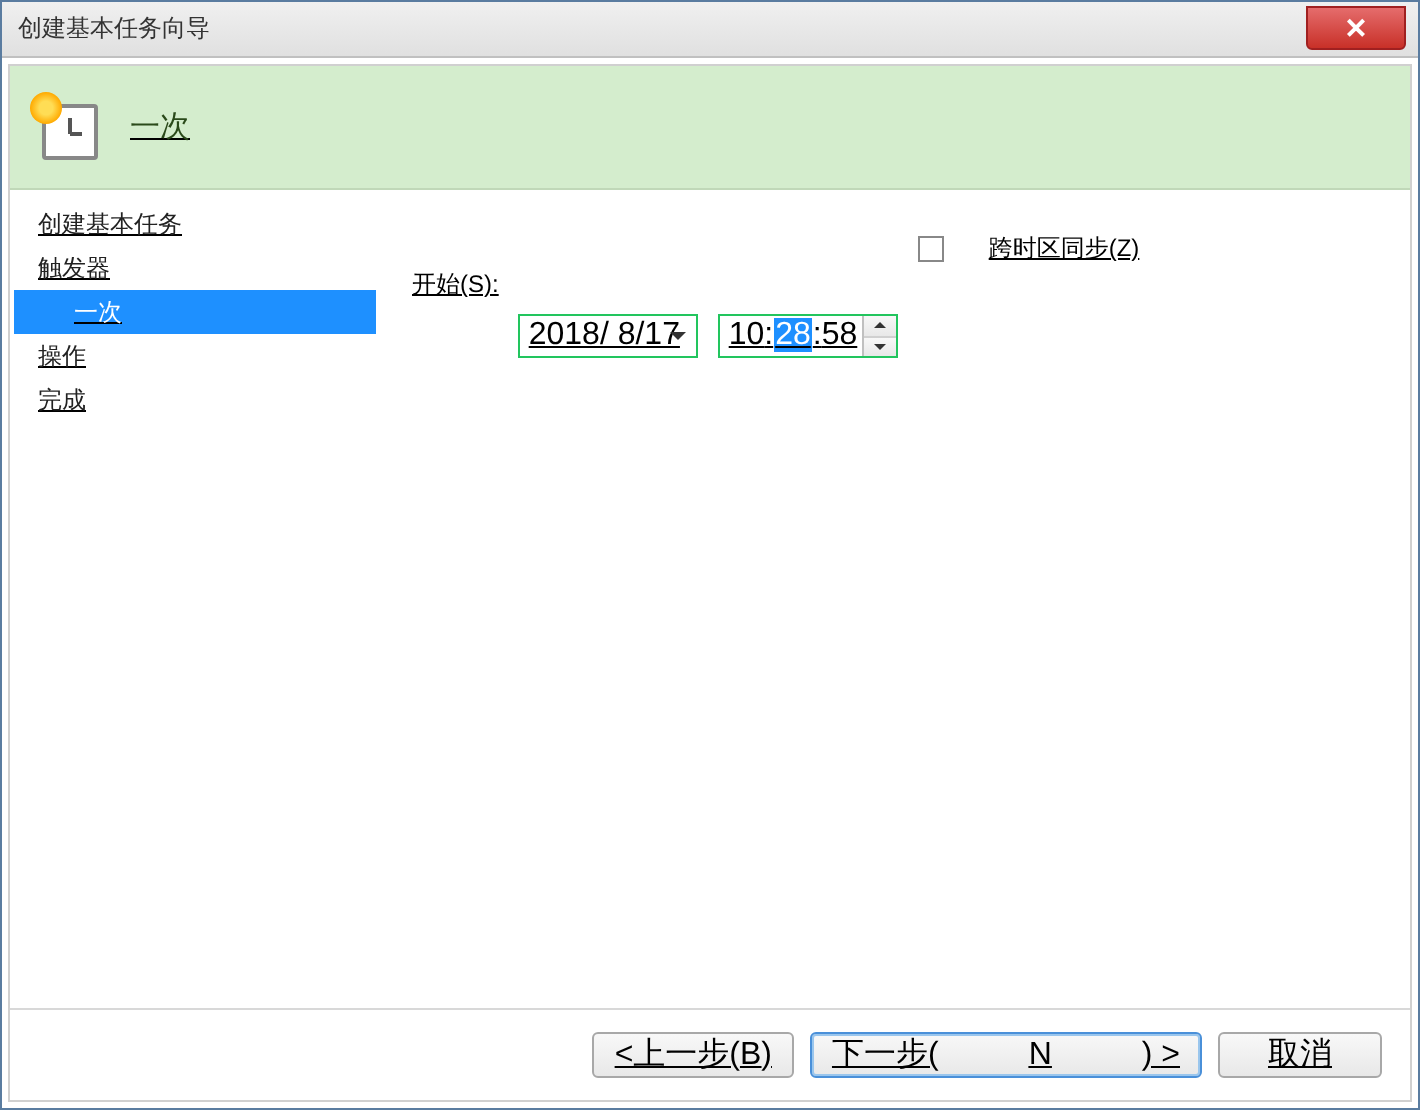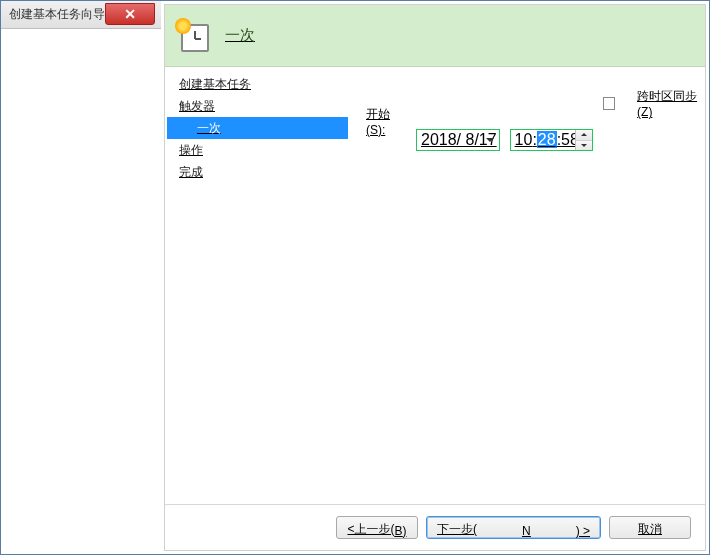--- a/index.html
+++ b/index.html
@@ -3,21 +3,21 @@
   <meta charset="utf-8">
   <style>
     * { box-sizing: border-box; margin: 0; padding: 0; }
     body { font-family: "Microsoft YaHei", "Segoe UI", Tahoma, sans-serif; font-size: 12px; background: #fff; }
     
     .window {
       width: 710px;
       height: 555px;
       border: 1px solid #5a7ca0;
       display: flex;
-      flex-direction: row;
+      flex-direction: column;
       background: #fff;
     }
     
     .titlebar {
       height: 28px;
       background: linear-gradient(to bottom, #f0f0f0, #e0e0e0);
       border-bottom: 1px solid #c0c0c0;
       display: flex;
       align-items: center;
       justify-content: space-between;
@@ -202,24 +202,24 @@
       gap: 8px;
       padding-right: 14px;
     }
     .btn {
       height: 23px;
       min-width: 82px;
       padding: 0 10px;
       border: 1px solid #a8a8a8;
       background: linear-gradient(to bottom, #f8f8f8, #e8e8e8);
       border-radius: 3px;
-      font-size: 12px;
-      cursor: pointer;
-      display: flex;
-      align-items: flex-end;
+      font-size: 16px;
+      cursor: pointer;
+      display: flex;
+      align-items: center;
       justify-content: center;
     }
     .btn.default {
       border: 1px solid #4a90d9;
       box-shadow: inset 0 0 0 1px #9ac6ed;
       gap: 45px;
     }
     .underline { text-decoration: underline; }
   </style>
 </head>

